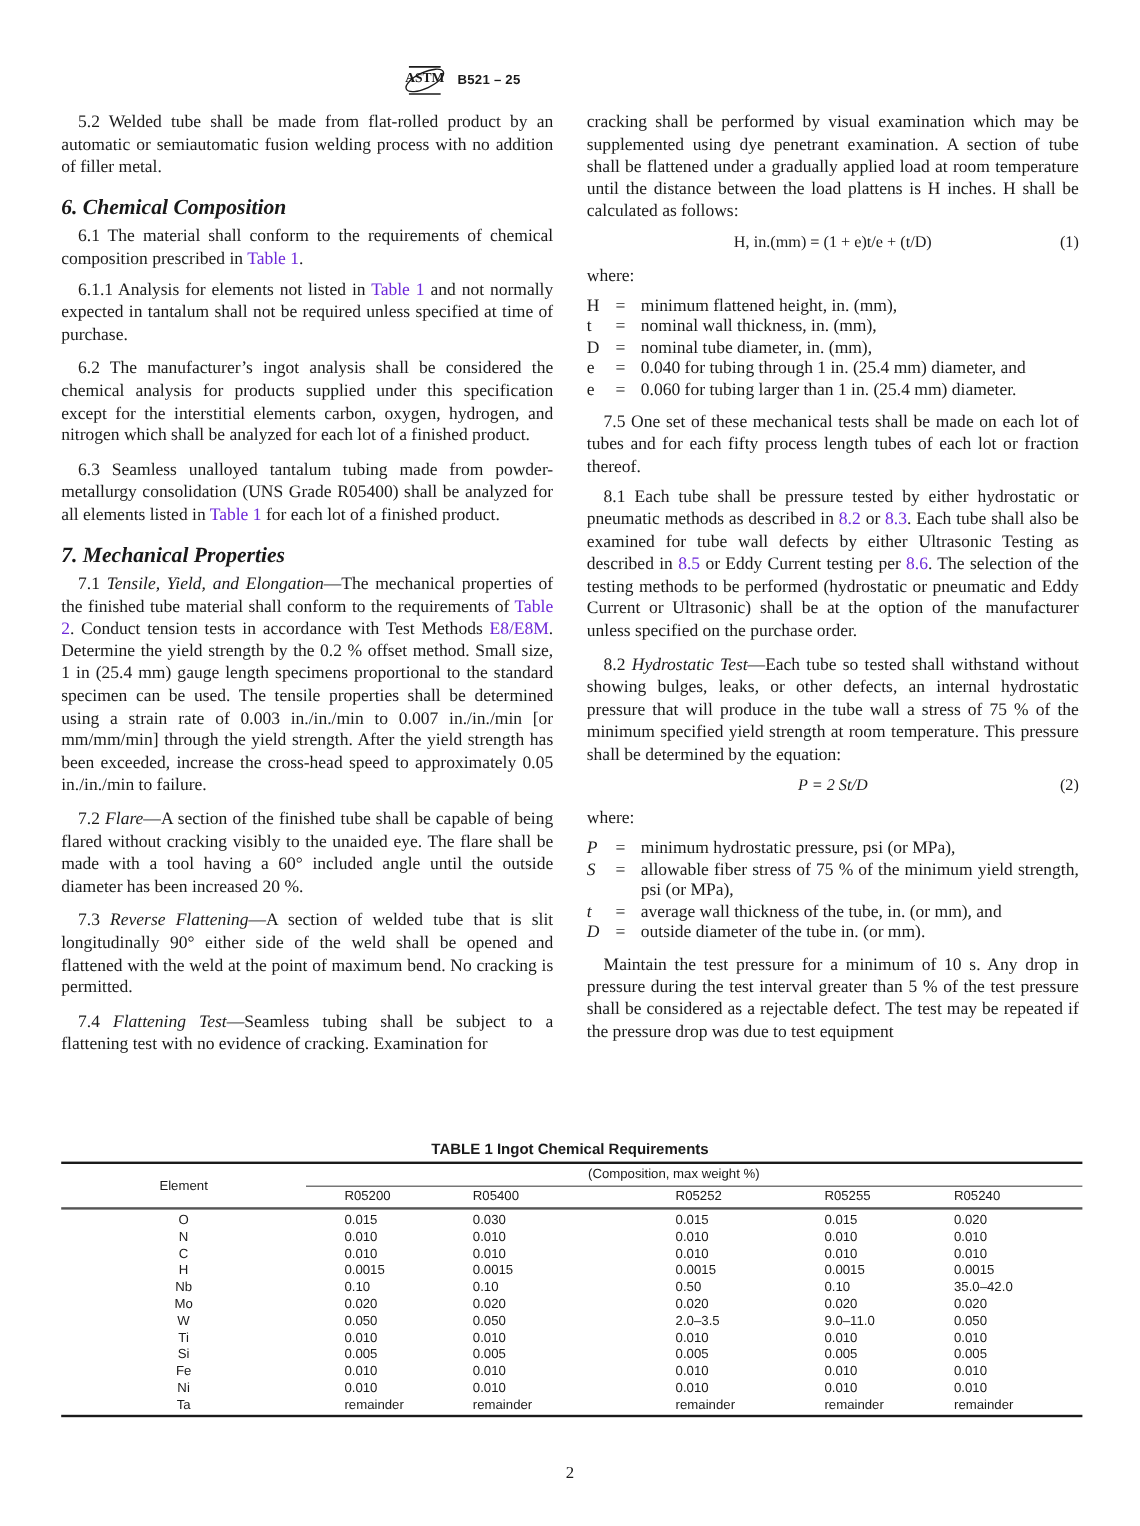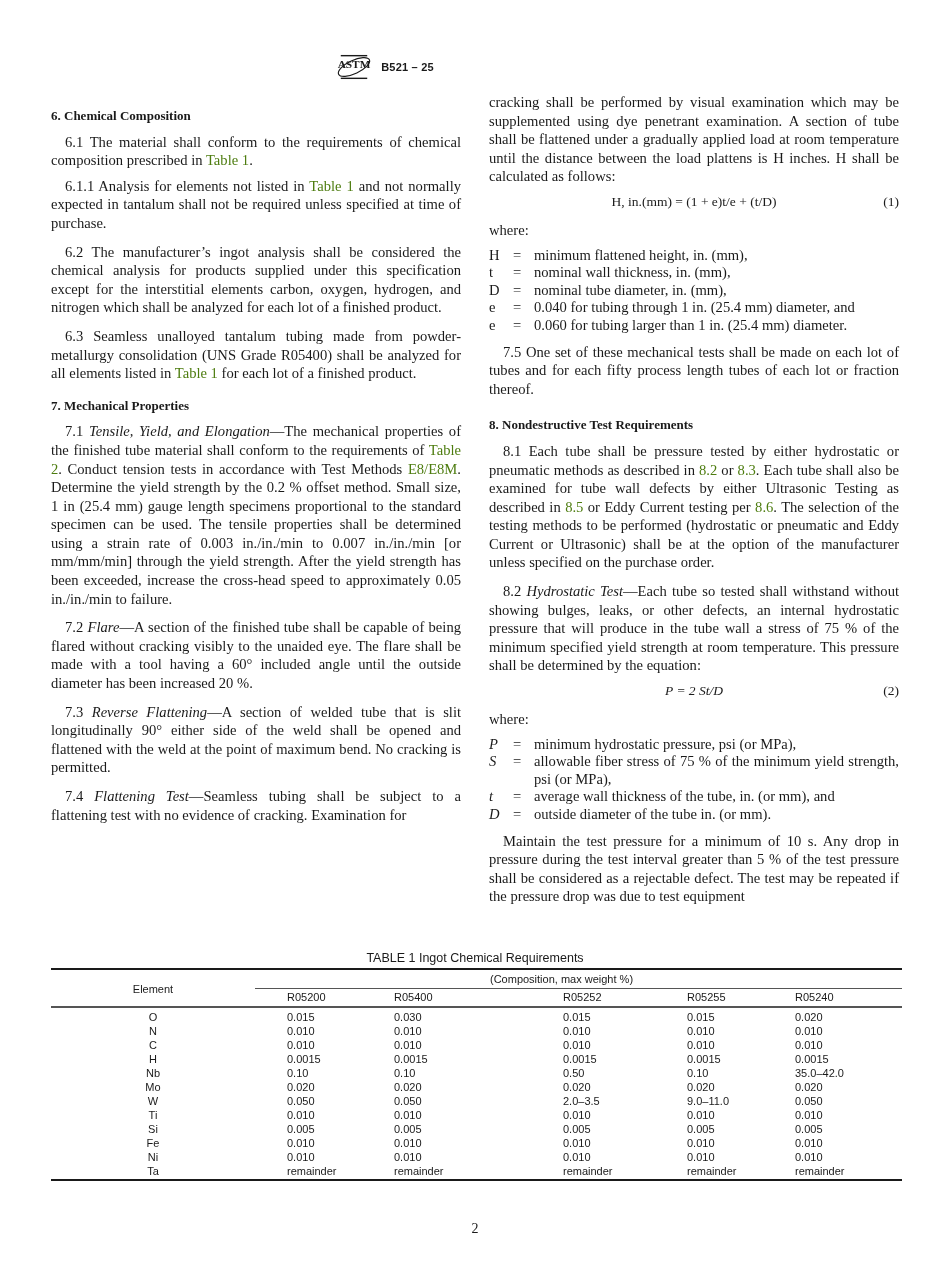--- a/index.html
+++ b/index.html
@@ -10,39 +10,39 @@
   .header-inner { display: inline-flex; align-items: center; gap: 8px; }
   .logo { width: 38px; height: 34px; }
   .doc-id { font-family: "Liberation Sans", sans-serif; font-weight: bold; font-size: 11px; letter-spacing: 0.2px; }
 
   
   .col { position: absolute; top: 93px; width: 410px; font-family: "Liberation Serif", serif; font-size: 14.6px; line-height: 18.6px; text-align: justify; }
   .col-left { left: 51px; }
   .col-right { left: 489px; }
   .col p { margin: 0 0 7px 0; text-indent: 14px; }
   .col p.noind { text-indent: 0; }
-  .col h2 { font-size: 13px; font-weight: bold; margin: 14px 0 7px 0; }
+  .col h2 { font-size: 18px; font-weight: bold; margin: 14px 0 7px 0; font-style: italic; }
   .col i { font-style: italic; }
-  .link { color: #4d7c0f; }
+  .link { color: #6d28d9; }
 
   .equation { position: relative; height: 20px; margin: 6px 0 8px 0; text-indent: 0; }
   .equation .eq-body { position: absolute; left: 0; right: 0; text-align: center; font-size: 13.5px; }
   .equation .eq-num { position: absolute; right: 0; top: 0; font-size: 13.5px; }
   .eq-italic { font-style: italic; }
 
   .where { margin: 0 0 4px 0; }
   .defs { margin: 0 0 8px 0; }
   .def-row { display: flex; line-height: 17.6px; }
   .def-sym { width: 24px; flex: none; }
   .def-eq { width: 21px; flex: none; }
   .def-txt { flex: 1; text-align: justify; }
   .def-sym.it { font-style: italic; }
 
   
-  .table-title { position: absolute; top: 951px; left: 0; width: 950px; text-align: center; font-family: "Liberation Sans", sans-serif; font-weight: normal; font-size: 12.5px; }
+  .table-title { position: absolute; top: 951px; left: 0; width: 950px; text-align: center; font-family: "Liberation Sans", sans-serif; font-weight: bold; font-size: 12.5px; }
   .tbl { position: absolute; top: 968px; left: 51px; width: 851px; font-family: "Liberation Sans", sans-serif; font-size: 11px; color: #1a1a1a; }
   .rule-top { position: absolute; left: 0; width: 851px; top: 0; height: 2px; background: #1a1a1a; }
   .rule-sub { position: absolute; left: 204px; width: 647px; top: 20px; height: 1px; background: #555; }
   .rule-head { position: absolute; left: 0; width: 851px; top: 38px; height: 1.5px; background: #555; }
   .rule-bot { position: absolute; left: 0; width: 851px; top: 211px; height: 2px; background: #1a1a1a; }
   .th-element { position: absolute; left: 0; width: 204px; top: 15px; text-align: center; }
   .th-comp { position: absolute; left: 439px; top: 5px; }
   .th-grade { position: absolute; top: 23px; }
   .tbody { position: absolute; top: 42px; left: 0; width: 851px; }
   .tr { position: relative; height: 14px; line-height: 14px; }
@@ -61,20 +61,21 @@
       <ellipse cx="20" cy="18" rx="18" ry="7" fill="none" stroke="#1a1a1a" stroke-width="1.2" transform="rotate(-25 20 18)"></ellipse>
       <text x="20" y="19" text-anchor="middle" font-family="Liberation Serif, serif" font-weight="bold" font-size="12" fill="#1a1a1a">ASTM</text>
       <line x1="6" y1="6" x2="34" y2="6" stroke="#1a1a1a" stroke-width="1.5"></line>
       <line x1="6" y1="30" x2="34" y2="30" stroke="#1a1a1a" stroke-width="1.5"></line>
     </svg>
     <span class="doc-id">B521 – 25</span>
   </div>
 </div>
 
 <div class="col col-left">
+  <p>5.2  Welded tube shall be made from flat-rolled product by an automatic or semiautomatic fusion welding process with no addition of filler metal.</p>
 
   <h2>6.  Chemical Composition</h2>
   <p><span>6.1 The material shall conform to the requirements of chemical composition prescribed in </span><a class="link">Table 1</a><span>.</span></p>
   <p><span>6.1.1 Analysis for elements not listed in </span><a class="link">Table 1</a><span> and not normally expected in tantalum shall not be required unless specified at time of purchase.</span></p>
   <p style="margin-top:10px">6.2 The manufacturer’s ingot analysis shall be considered the chemical analysis for products supplied under this specification except for the interstitial elements carbon, oxygen, hydrogen, and nitrogen which shall be analyzed for each lot of a finished product.</p>
   <p style="margin-top:10px"><span>6.3  Seamless unalloyed tantalum tubing made from powder-metallurgy consolidation (UNS Grade R05400) shall be analyzed for all elements listed in </span><a class="link">Table 1</a><span> for each lot of a finished product.</span></p>
 
   <h2>7.  Mechanical Properties</h2>
   <p><span>7.1 </span><i>Tensile, Yield, and Elongation</i><span>—The mechanical properties of the finished tube material shall conform to the requirements of </span><a class="link">Table 2</a><span>. Conduct tension tests in accordance with Test Methods </span><a class="link">E8/E8M</a><span>. Determine the yield strength by the 0.2 % offset method. Small size, 1 in (25.4 mm) gauge length specimens proportional to the standard specimen can be used. The tensile properties shall be determined using a strain rate of 0.003 in./in./min to 0.007 in./in./min [or mm/mm/min] through the yield strength. After the yield strength has been exceeded, increase the cross-head speed to approximately 0.05 in./in./min to failure.</span></p>
   <p style="margin-top:10px"><span>7.2  </span><i>Flare</i><span>—A section of the finished tube shall be capable of being flared without cracking visibly to the unaided eye. The flare shall be made with a tool having a 60° included angle until the outside diameter has been increased 20 %.</span></p>
@@ -111,21 +112,20 @@
         <span class="def-txt">0.040 for tubing through 1 in. (25.4 mm) diameter, and</span>
       </div>
     <div class="def-row">
         <span class="def-sym">e</span>
         <span class="def-eq">=</span>
         <span class="def-txt">0.060 for tubing larger than 1 in. (25.4 mm) diameter.</span>
       </div>
   </div>
   <p>7.5  One set of these mechanical tests shall be made on each lot of tubes and for each fifty process length tubes of each lot or fraction thereof.</p>
 
-  <h2 style="margin-top:18px">8.  Nondestructive Test Requirements</h2>
   <p><span>8.1  Each tube shall be pressure tested by either hydrostatic or pneumatic methods as described in </span><a class="link">8.2</a><span> or </span><a class="link">8.3</a><span>. Each tube shall also be examined for tube wall defects by either Ultrasonic Testing as described in </span><a class="link">8.5</a><span> or Eddy Current testing per </span><a class="link">8.6</a><span>. The selection of the testing methods to be performed (hydrostatic or pneumatic and Eddy Current or Ultrasonic) shall be at the option of the manufacturer unless specified on the purchase order.</span></p>
   <p style="margin-top:10px"><span>8.2 </span><i>Hydrostatic Test</i><span>—Each tube so tested shall withstand without showing bulges, leaks, or other defects, an internal hydrostatic pressure that will produce in the tube wall a stress of 75 % of the minimum specified yield strength at room temperature. This pressure shall be determined by the equation:</span></p>
   <div class="equation">
     <span class="eq-body eq-italic">P = 2 St/D</span>
     <span class="eq-num">(2)</span>
   </div>
   <p class="noind where">where:</p>
   <div class="defs">
     <div class="def-row">
         <span class="def-sym it">P</span>

